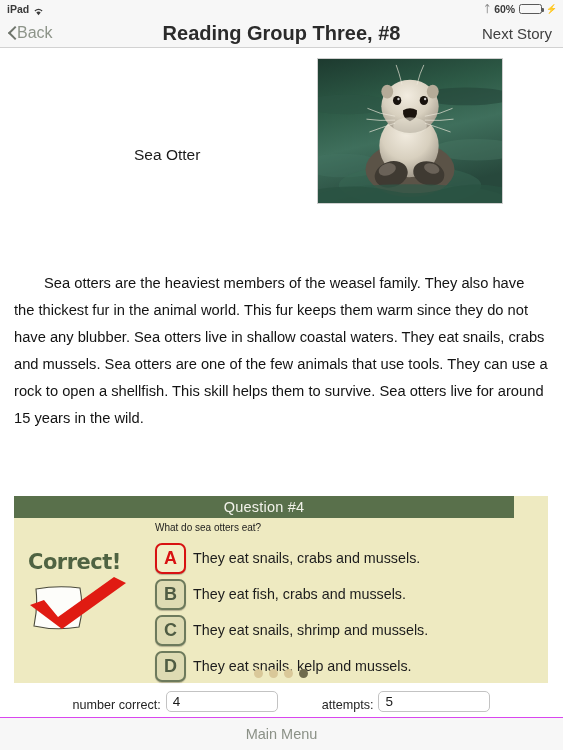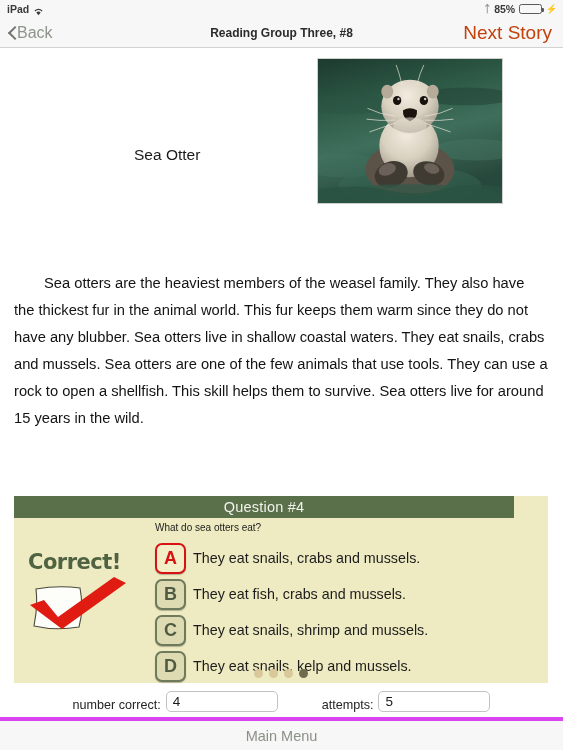--- a/index.html
+++ b/index.html
@@ -51,26 +51,26 @@
   }
   .chev::before {
     content:""; position:absolute; left:2px; top:2px;
     width:8px; height:8px;
     border-left:2.4px solid #6f756c; border-bottom:2.4px solid #6f756c;
     transform:rotate(45deg);
   }
   .nav-title {
     position:absolute; left:0; top:0; width:563px; height:30px;
     display:flex; align-items:center; justify-content:center;
-    font-size:12px; font-weight:bold; color:#2b2b2b;
+    font-size:20px; font-weight:bold; color:#2b2b2b;
   }
   .nav-next {
     position:absolute; right:11px; top:0; height:30px;
     display:flex; align-items:center;
-    font-size:19px; color:#c2410c;
+    font-size:15px; color:#404040;
   }
 
   
   .story-img {
     position:absolute; left:317px; top:58px; width:186px; height:146px;
     border:1px solid #cfcfcf; overflow:hidden; background:#123;
   }
   .story-img svg { display:block; width:100%; height:100%; }
 
   .story-title {
@@ -148,21 +148,21 @@
   .field-box {
     width:112px; height:21px; background:#fff;
     border:1px solid #c3c3c3; border-radius:5px;
     display:flex; align-items:center; padding-left:6px;
     font-size:13.5px; color:#1a1a1a;
   }
 
   
   .toolbar {
     position:absolute; left:0; top:717px; width:563px; height:33px;
-    background:#f7f7f7; border-top:4px solid #d946ef;
+    background:#f7f7f7; border-top:1px solid #d946ef;
     display:flex; align-items:center; justify-content:center;
   }
   .toolbar-btn { font-size:14.5px; color:#8b9187; }
 </style>
 </head>
 <body>
 
 <div id="app">
 
   <div class="statusbar">
@@ -171,21 +171,21 @@
       <span class="wifi-icon">
         <svg viewBox="0 0 11 9">
             <path d="M5.5 8.2 L3.3 5.4 Q5.5 3.8 7.7 5.4 Z" fill="#3a3a3a"></path>
             <path d="M1.9 3.9 Q5.5 0.9 9.1 3.9" stroke="#3a3a3a" stroke-width="1.3" fill="none"></path>
           </svg>
       </span>
     </div>
     <div class="sb-center">12:37 PM</div>
     <div class="sb-right">
       <span class="bt-icon">ᛏ</span>
-      <span class="batt-pct">85%</span>
+      <span class="batt-pct">60%</span>
       <span class="batt">
         <span class="batt-fill"></span><span class="batt-cap"></span>
       </span>
       <span class="bolt">⚡</span>
     </div>
   </div>
 
   <div class="navbar">
     <div class="nav-back">
       <span class="chev"></span>

